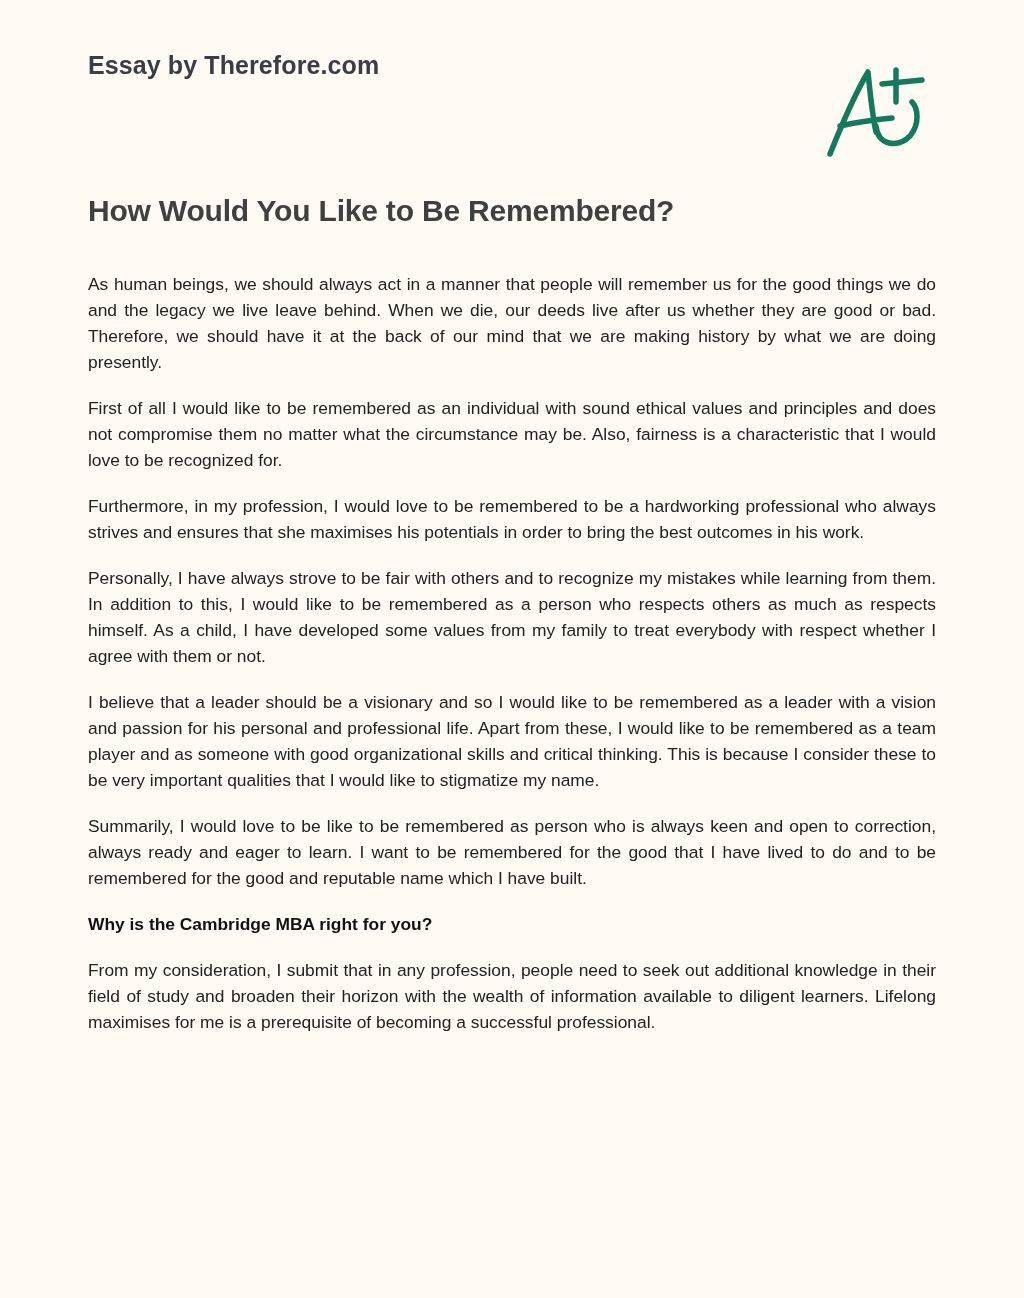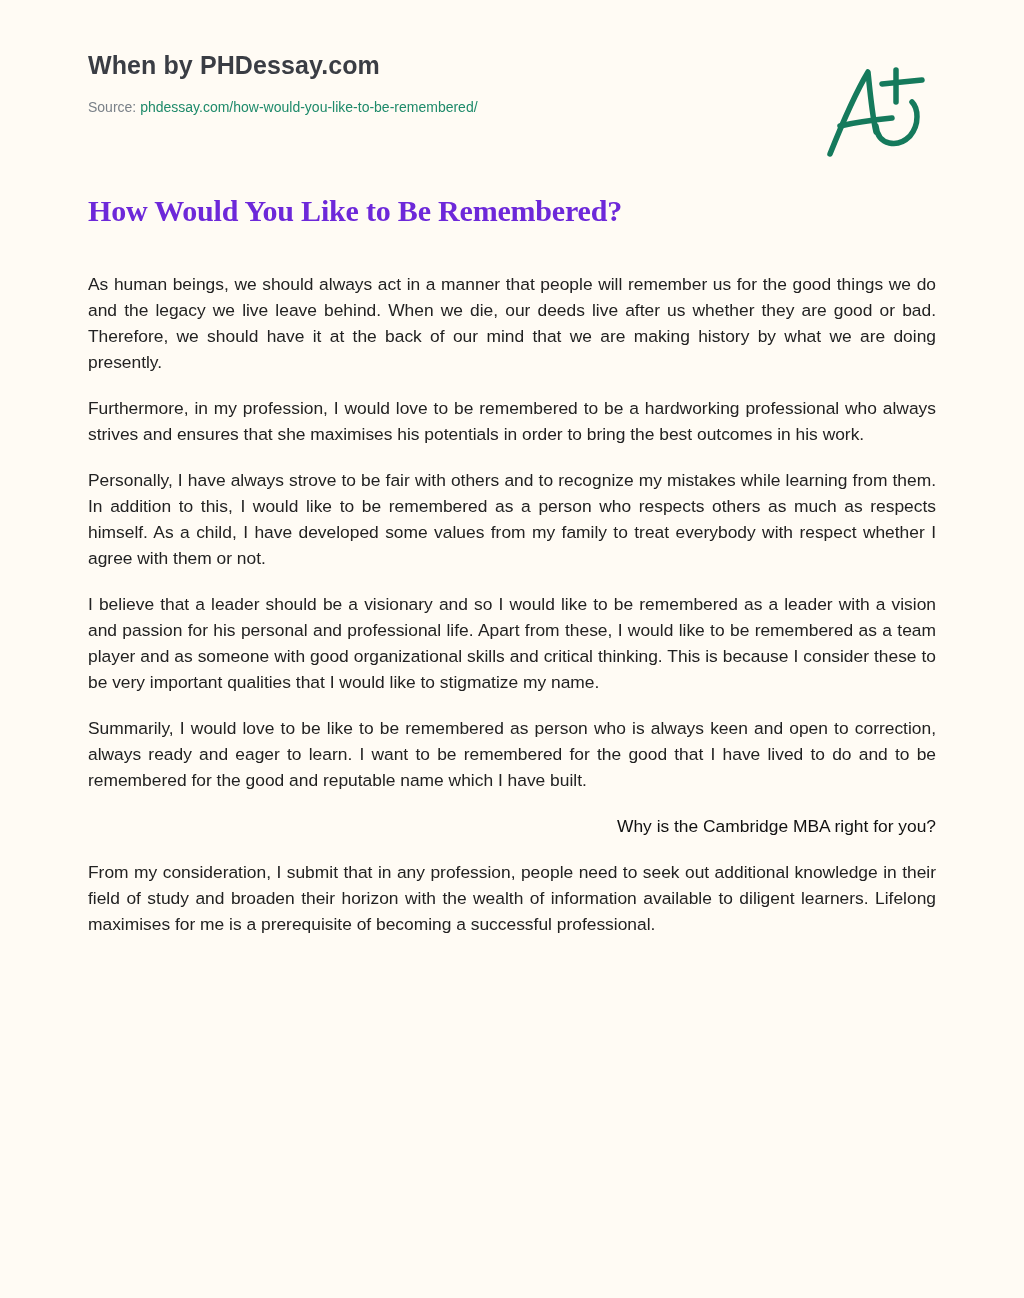--- a/index.html
+++ b/index.html
@@ -45,55 +45,50 @@
       width: 110px;
       height: 100px;
     }
     .title {
       position: absolute;
       left: 88px;
       top: 190px;
       margin: 0;
       font-size: 30px;
       font-weight: bold;
-      color: #6d28d9;
+      color: #404040;
       line-height: 42px;
       letter-spacing: -0.2px;
-      font-family: Liberation Serif, serif;
     }
     .content {
       position: absolute;
       left: 88px;
       top: 271px;
       width: 848px;
     }
     .content p {
       margin: 0 0 20px 0;
       font-size: 17.4px;
       line-height: 26px;
       text-align: justify;
       color: #222222;
     }
     .content h2 {
       margin: 0 0 20px 0;
       font-size: 17.4px;
       line-height: 26px;
-      font-weight: normal;
+      font-weight: bold;
       color: #111111;
-      text-align: right;
     }
   </style>
 </head>
 <body>
 
 <div class="header">
-  <div class="brand">When by PHDessay.com</div>
-  <div class="source">
-    <span>Source: </span><a>phdessay.com/how-would-you-like-to-be-remembered/</a>
-  </div>
+  <div class="brand">Essay by Therefore.com</div>
 </div>
 
 <div class="logo">
   <svg width="110" height="100" viewBox="0 0 110 100" xmlns="http://www.w3.org/2000/svg">
     <g fill="none" stroke="#157a5c" stroke-width="5.5" stroke-linecap="round" stroke-linejoin="round">
 
       <path d="M8 92 C 20 62, 34 30, 46 10 C 48 30, 50 52, 54 70"></path>
       <path d="M18 64 C 34 60, 50 58, 70 56"></path>
 
       <path d="M74 8 L 74 40"></path>
@@ -101,19 +96,20 @@
 
       <path d="M54 64 C 56 84, 76 86, 88 74 C 98 62, 96 46, 90 40"></path>
     </g>
   </svg>
 </div>
 
 <h1 class="title">How Would You Like to Be Remembered?</h1>
 
 <div class="content">
   <p>As human beings, we should always act in a manner that people will remember us for the good things we do and the legacy we live leave behind. When we die, our deeds live after us whether they are good or bad. Therefore, we should have it at the back of our mind that we are making history by what we are doing presently.</p>
+  <p>First of all I would like to be remembered as an individual with sound ethical values and principles and does not compromise them no matter what the circumstance may be. Also, fairness is a characteristic that I would love to be recognized for.</p>
   <p>Furthermore, in my profession, I would love to be remembered to be a hardworking professional who always strives and ensures that she maximises his potentials in order to bring the best outcomes in his work.</p>
   <p>Personally, I have always strove to be fair with others and to recognize my mistakes while learning from them. In addition to this, I would like to be remembered as a person who respects others as much as respects himself. As a child, I have developed some values from my family to treat everybody with respect whether I agree with them or not.</p>
   <p>I believe that a leader should be a visionary and so I would like to be remembered as a leader with a vision and passion for his personal and professional life. Apart from these, I would like to be remembered as a team player and as someone with good organizational skills and critical thinking. This is because I consider these to be very important qualities that I would like to stigmatize my name.</p>
   <p>Summarily, I would love to be like to be remembered as person who is always keen and open to correction, always ready and eager to learn. I want to be remembered for the good that I have lived to do and to be remembered for the good and reputable name which I have built.</p>
   <h2>Why is the Cambridge MBA right for you?</h2>
   <p>From my consideration, I submit that in any profession, people need to seek out additional knowledge in their field of study and broaden their horizon with the wealth of information available to diligent learners. Lifelong maximises for me is a prerequisite of becoming a successful professional.</p>
 </div>
 
 </body></html>

